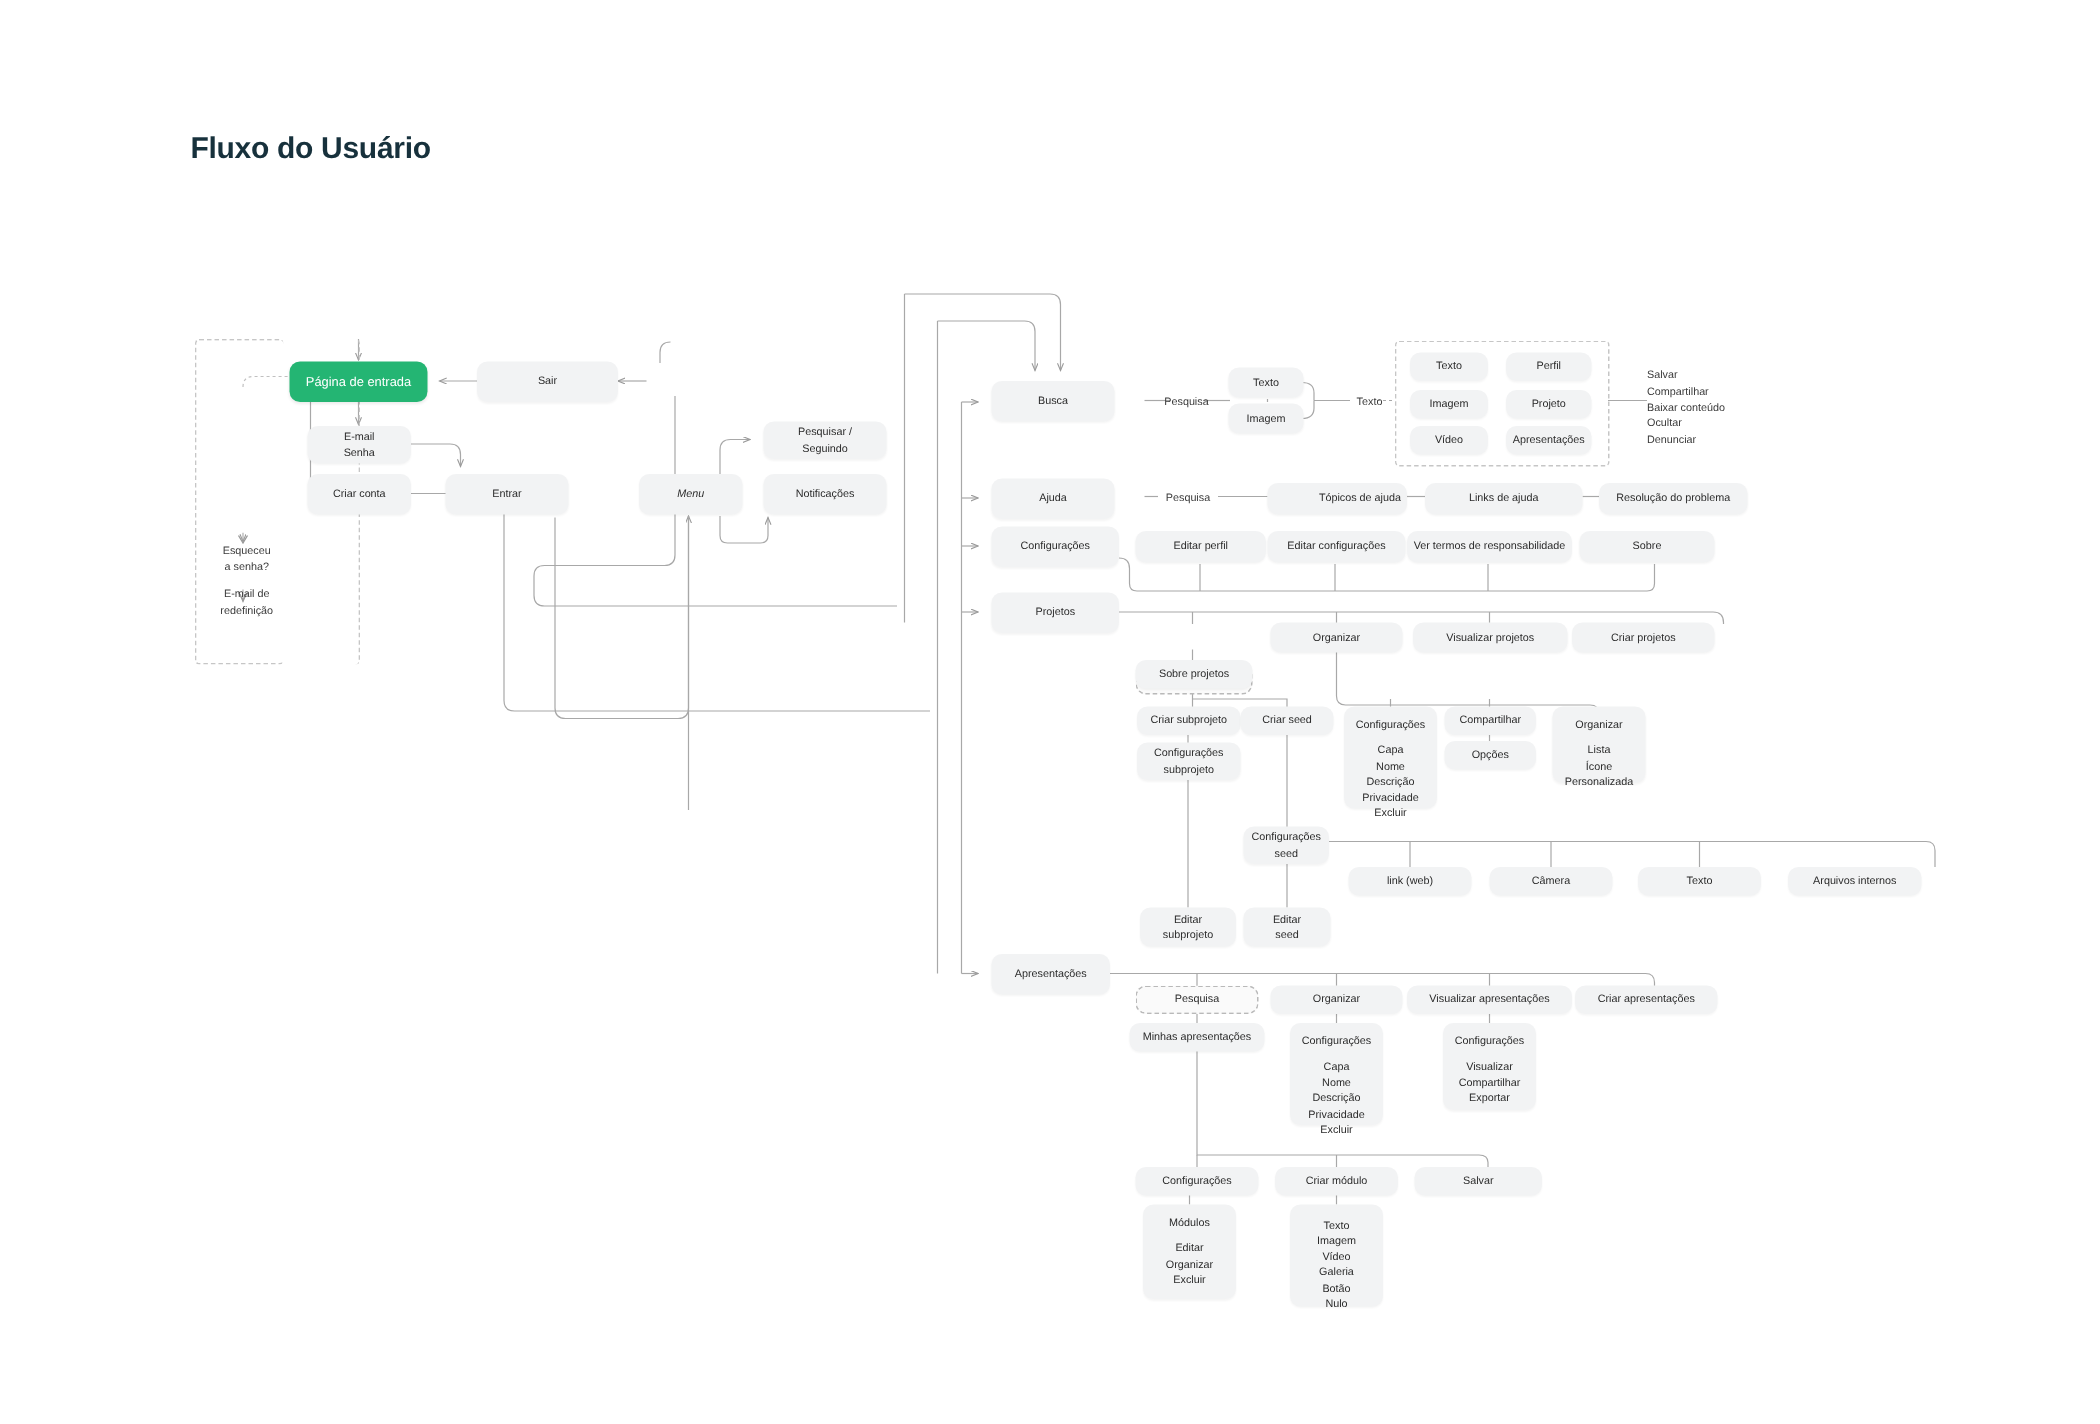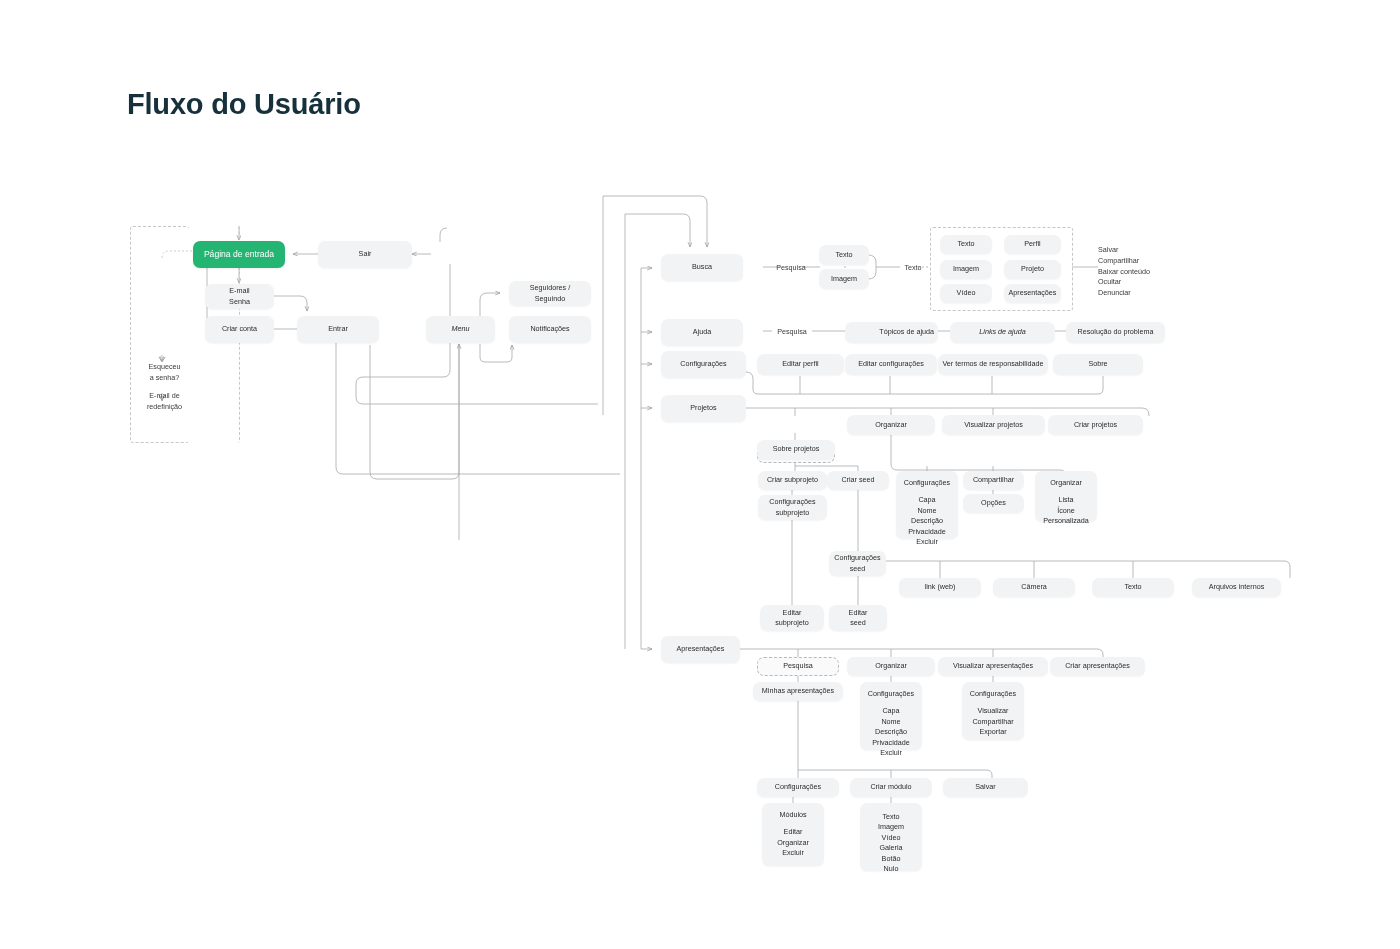--- a/index.html
+++ b/index.html
@@ -9,21 +9,21 @@
     font-family:"Liberation Sans","DejaVu Sans",sans-serif;
     overflow:hidden;
     position:relative;
   }
   #canvas{position:absolute;left:0;top:0;width:1400px;height:949px;}
   #svg-layer{position:absolute;left:0;top:0;width:1400px;height:949px;pointer-events:none;}
 
   .page-title{
     position:absolute;
     left:127px;top:88px;
-    font-size:29px;
+    font-size:20px;
     font-weight:bold;
     color:#17313c;
     letter-spacing:-0.2px;
     white-space:nowrap;
   }
 
   
   .node{
     position:absolute;
     background:#f2f3f4;
@@ -241,21 +241,21 @@
 a senha?</div>
 
   <div class="plabel" style="left:137px;top:391px;width:55px;">E-mail de
 redefinição</div>
 
   <div class="node" style="left:426px;top:316px;width:69px;height:27px;font-style:italic;">
     <span>Menu</span>
   </div>
 
   <div class="node" style="left:509px;top:281px;width:82px;height:25px;white-space:pre-line;">
-    <span>Seguidores /
+    <span>Pesquisar /
 Seguindo</span>
   </div>
 
   <div class="node" style="left:509px;top:316px;width:82px;height:27px;">
     <span>Notificações</span>
   </div>
 
   <div class="node" style="left:661px;top:254px;width:82px;height:27px;">
     <span>Busca</span>
   </div>
@@ -310,21 +310,21 @@
 Compartilhar
 Baixar conteúdo
 Ocultar
 Denunciar</div>
 
   <div class="plabel" style="left:770px;top:327px;width:44px;">Pesquisa</div>
 
   <div class="node" style="left:845px;top:322px;width:93px;height:21px;justify-content:flex-end;">
     <span>Tópicos de ajuda</span>
   </div>
-  <div class="node" style="left:950px;top:322px;width:105px;height:21px;font-style:italic;">
+  <div class="node" style="left:950px;top:322px;width:105px;height:21px;">
     <span>Links de ajuda</span>
   </div>
   <div class="node" style="left:1066px;top:322px;width:99px;height:21px;">
     <span>Resolução do problema</span>
   </div>
 
   <div class="node" style="left:757px;top:354px;width:87px;height:21px;">
     <span>Editar perfil</span>
   </div>
   <div class="node" style="left:845px;top:354px;width:92px;height:21px;">

